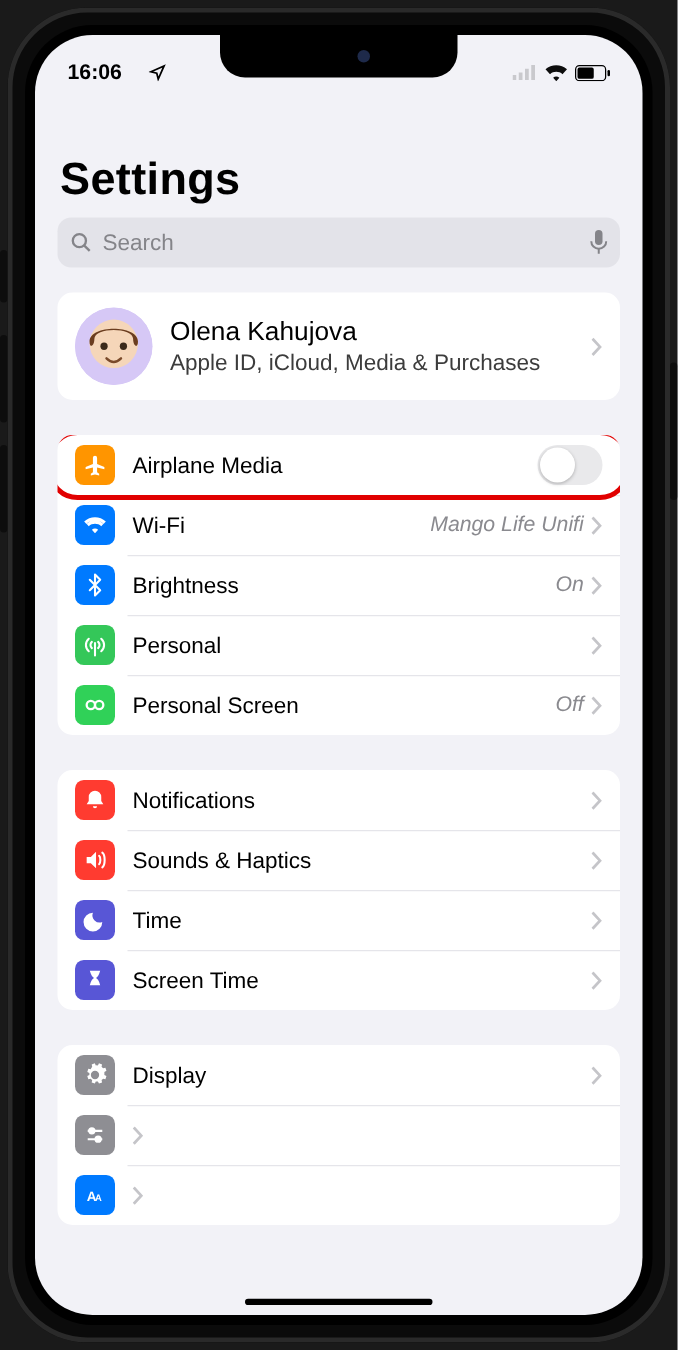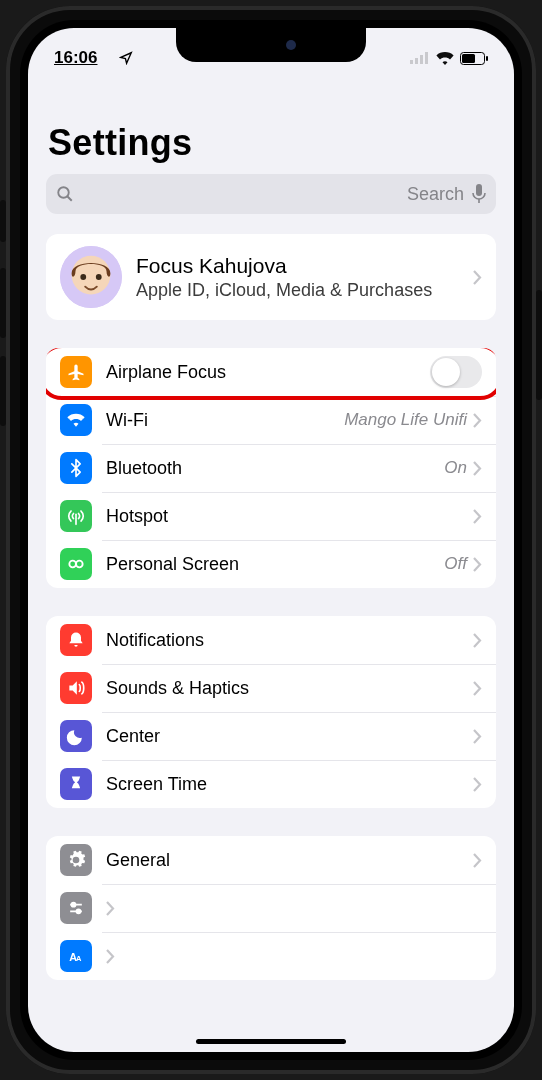--- a/index.html
+++ b/index.html
@@ -16,29 +16,29 @@
   .sb-left2 { left: 0; top: 268px; width: 6px; height: 70px; }
   .sb-left3 { left: 0; top: 356px; width: 6px; height: 70px; }
   .sb-right { right: 0; top: 290px; width: 6px; height: 110px; }
 
   
   .notch { position: absolute; top: 0; left: 50%; transform: translateX(-50%); width: 190px; height: 34px; background: #000; border-bottom-left-radius: 20px; border-bottom-right-radius: 20px; z-index: 5; display:flex; align-items:center; justify-content:center; }
   .cam { width: 10px; height: 10px; background: #1e2a4a; border-radius: 50%; margin-left: 40px; }
 
   
   .status { display: flex; justify-content: space-between; align-items: center; padding: 14px 26px 0 26px; height: 46px; font-size: 17px; font-weight: 600; color: #000; }
-  .status-left { display: flex; align-items: center; gap: 22px; text-decoration: underline; }
+  .status-left { display: flex; align-items: center; gap: 22px; }
   .status-right { display: flex; align-items: center; gap: 6px; }
   .status svg { display: block; }
 
   
   .title { font-size: 36px; font-weight: 700; color: #000; padding: 48px 20px 10px 20px; letter-spacing: 0.3px; }
 
   
-  .searchbar { margin: 0 18px 20px 18px; background: #e3e3e9; border-radius: 11px; height: 40px; display: flex; align-items: center; padding: 0 10px; gap: 8px; text-align: right; }
+  .searchbar { margin: 0 18px 20px 18px; background: #e3e3e9; border-radius: 11px; height: 40px; display: flex; align-items: center; padding: 0 10px; gap: 8px; }
   .searchbar .placeholder { color: #848489; font-size: 18px; flex: 1; }
   .searchbar svg { flex: none; }
 
   
   .group { margin: 0 18px 28px 18px; background: #fff; border-radius: 12px; overflow: hidden; }
   .row { display: flex; align-items: center; min-height: 48px; padding: 0 14px 0 14px; position: relative; }
   .row + .row::before { content: ""; position: absolute; left: 56px; right: 0; top: 0; height: 1px; background: #e5e5ea; }
   .row .icon-box { width: 32px; height: 32px; border-radius: 7px; display: flex; align-items: center; justify-content: center; flex: none; margin-right: 14px; }
   .row .label { font-size: 18px; color: #000; flex: 1; }
   .row .detail { font-size: 17px; color: #8a8a8f; margin-right: 6px; font-style: italic; }
@@ -135,39 +135,39 @@
           <svg viewBox="0 0 64 64" width="62" height="62">
                 <circle cx="32" cy="32" r="32" fill="#d6c8f6"></circle>
                 <circle cx="32" cy="30" r="20" fill="#f5d6b9"></circle>
                 <path d="M12 28c0-14 40-14 40 0 0 6-4 4-4-2 0-10-32-10-32 0 0 6-4 8-4 2z" fill="#6b3d1f"></path>
                 <circle cx="24" cy="32" r="3" fill="#3b2a1a"></circle>
                 <circle cx="40" cy="32" r="3" fill="#3b2a1a"></circle>
                 <path d="M26 42c4 4 8 4 12 0" stroke="#7a4a2a" stroke-width="2" fill="none" stroke-linecap="round"></path>
               </svg>
         </div>
         <div class="profile-text" style="flex:1">
-          <div class="name">Focus Kahujova</div>
+          <div class="name">Olena Kahujova</div>
           <div class="sub">Apple ID, iCloud, Media &amp; Purchases</div>
         </div>
         <svg class="chevron" width="9" height="15" viewBox="0 0 9 15" fill="none" stroke="#c5c5c9" stroke-width="2.2">
               <path d="M1 1l6 6.5L1 14"></path>
             </svg>
       </div>
     </div>
 
     <div class="group" style="position:relative;">
       <div class="highlight" style="top:-4px; left:-8px; right:-8px; height:56px;"></div>
 
       <div class="row">
         <div class="icon-box ic-orange">
           <svg viewBox="0 0 24 24" fill="#fff">
                 <path d="M21 14l-7-3V5a2 2 0 10-4 0v6l-7 3v2l7-1.5V19l-2 1.5V22l4-1 4 1v-1.5L14 19v-4.5l7 1.5v-2z"></path>
               </svg>
         </div>
-        <span class="label">Airplane Focus</span>
+        <span class="label">Airplane Media</span>
         <div class="toggle">
               <div class="knob"></div>
             </div>
       </div>
 
       <div class="row">
         <div class="icon-box ic-blue">
           <svg viewBox="0 0 24 24" fill="#fff">
                 <path d="M12 20l3-3.4c-1.7-1.6-4.3-1.6-6 0L12 20zm-6-6.8c3.3-3.1 8.7-3.1 12 0l2.2-2.4C15.9 6.7 8.1 6.7 3.8 10.8L6 13.2zM1.6 8.6C7.3 3.1 16.7 3.1 22.4 8.6l-2.2 2.4c-4.5-4.3-11.9-4.3-16.4 0L1.6 8.6z"></path>
               </svg>
@@ -178,35 +178,35 @@
               <path d="M1 1l6 6.5L1 14"></path>
             </svg>
       </div>
 
       <div class="row">
         <div class="icon-box ic-blue">
           <svg viewBox="0 0 24 24" fill="none" stroke="#fff" stroke-width="2" stroke-linejoin="round" stroke-linecap="round">
                 <path d="M7 7l10 10-5 5V2l5 5L7 17"></path>
               </svg>
         </div>
-        <span class="label">Bluetooth</span>
+        <span class="label">Brightness</span>
         <span class="detail">On</span>
         <svg class="chevron" width="9" height="15" viewBox="0 0 9 15" fill="none" stroke="#c5c5c9" stroke-width="2.2">
               <path d="M1 1l6 6.5L1 14"></path>
             </svg>
       </div>
 
       <div class="row">
         <div class="icon-box ic-green">
           <svg viewBox="0 0 24 24" fill="none" stroke="#fff" stroke-width="2" stroke-linecap="round">
                 <path d="M6 6a8 8 0 000 12M18 6a8 8 0 010 12M9 9a4 4 0 000 6M15 9a4 4 0 010 6"></path>
                 <line x1="12" y1="10" x2="12" y2="22"></line>
               </svg>
         </div>
-        <span class="label">Hotspot</span>
+        <span class="label">Personal</span>
         <svg class="chevron" width="9" height="15" viewBox="0 0 9 15" fill="none" stroke="#c5c5c9" stroke-width="2.2">
               <path d="M1 1l6 6.5L1 14"></path>
             </svg>
       </div>
 
       <div class="row">
         <div class="icon-box ic-green2">
           <svg viewBox="0 0 24 24" fill="none" stroke="#fff" stroke-width="2.2">
                 <circle cx="8" cy="12" r="4"></circle>
                 <circle cx="16" cy="12" r="4"></circle>
@@ -243,21 +243,21 @@
         <svg class="chevron" width="9" height="15" viewBox="0 0 9 15" fill="none" stroke="#c5c5c9" stroke-width="2.2">
               <path d="M1 1l6 6.5L1 14"></path>
             </svg>
       </div>
       <div class="row">
         <div class="icon-box ic-indigo">
           <svg viewBox="0 0 24 24" fill="#fff">
                 <path d="M19 14A9 9 0 1110 5a7 7 0 009 9z"></path>
               </svg>
         </div>
-        <span class="label">Center</span>
+        <span class="label">Time</span>
         <svg class="chevron" width="9" height="15" viewBox="0 0 9 15" fill="none" stroke="#c5c5c9" stroke-width="2.2">
               <path d="M1 1l6 6.5L1 14"></path>
             </svg>
       </div>
       <div class="row">
         <div class="icon-box ic-indigo">
           <svg viewBox="0 0 24 24" fill="#fff">
                 <path d="M7 3h10l-1 3a7 7 0 01-3 4 7 7 0 013 4l1 3H7l1-3a7 7 0 013-4 7 7 0 01-3-4L7 3z"></path>
               </svg>
         </div>
@@ -268,21 +268,21 @@
       </div>
     </div>
 
     <div class="group" style="margin-bottom:0;">
       <div class="row">
         <div class="icon-box ic-gray">
           <svg viewBox="0 0 24 24" fill="#fff">
                 <path d="M12 8a4 4 0 100 8 4 4 0 000-8zm9 4l2 1-1 3-2.3-.5a8 8 0 01-1.4 1.4l.5 2.3-3 1-1-2a8 8 0 01-2 0l-1 2-3-1 .5-2.3a8 8 0 01-1.4-1.4L5.6 16l-1-3 2-1v-2l-2-1 1-3 2.3.5A8 8 0 019.3 4.1L8.8 1.8l3-1 1 2a8 8 0 012 0l1-2 3 1-.5 2.3a8 8 0 011.4 1.4l2.3-.5 1 3-2 1v2z"></path>
               </svg>
         </div>
-        <span class="label">General</span>
+        <span class="label">Display</span>
         <svg class="chevron" width="9" height="15" viewBox="0 0 9 15" fill="none" stroke="#c5c5c9" stroke-width="2.2">
               <path d="M1 1l6 6.5L1 14"></path>
             </svg>
       </div>
       <div class="row">
         <div class="icon-box ic-gray">
           <svg viewBox="0 0 24 24" fill="none" stroke="#fff" stroke-width="2">
                 <line x1="5" y1="8" x2="19" y2="8"></line>
                 <circle cx="9" cy="8" r="2.5" fill="#fff"></circle>
                 <line x1="5" y1="16" x2="19" y2="16"></line>

